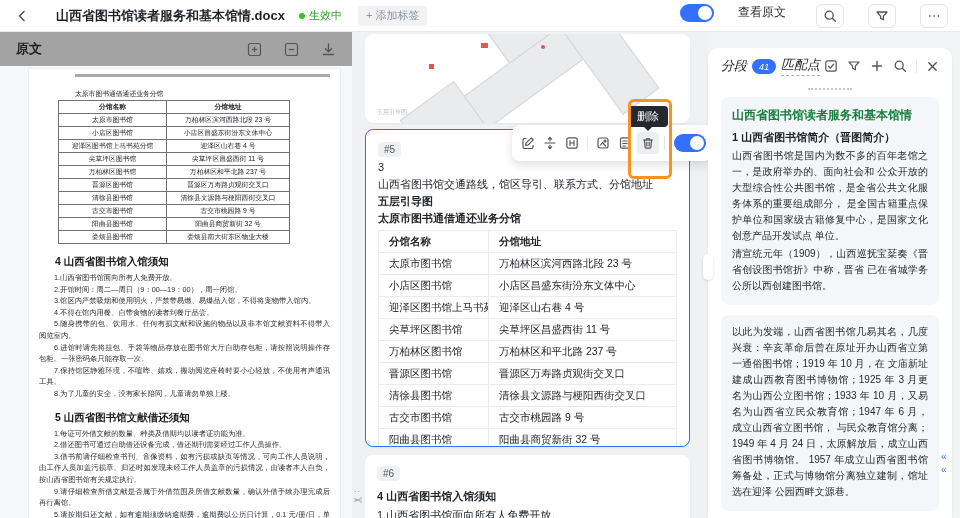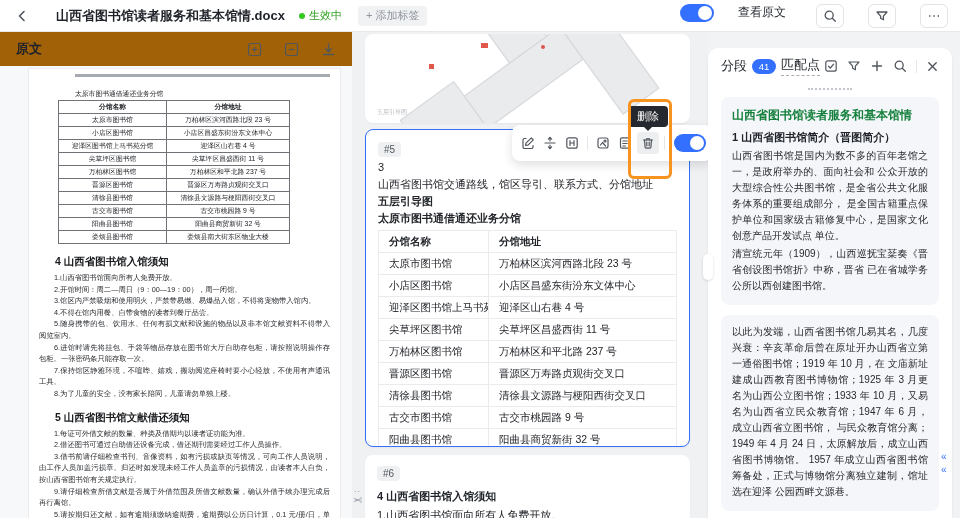--- a/index.html
+++ b/index.html
@@ -21,21 +21,21 @@
   .toggle{width:34px;height:18px;border-radius:9px;background:#3370ff;position:relative;cursor:pointer;border:none;padding:0;}
   .toggle::after{content:"";position:absolute;top:2px;right:2px;width:14px;height:14px;border-radius:50%;background:#fff;}
   .tb-toggle-label{font-size:12px;color:#1f2329;margin-right:6px;}
   .tb-btn{width:28px;height:24px;border:1px solid #e0e2e5;border-radius:6px;background:#fff;display:flex;
     align-items:center;justify-content:center;color:#51565d;cursor:pointer;font-size:13px;padding:0;}
 
   
   .main{position:absolute;top:32px;left:0;right:0;bottom:0;}
 
   
-  .left-panel{position:absolute;left:0;top:0;bottom:0;width:352px;background:#a16207;border-right:1px solid #e8e9eb;}
+  .left-panel{position:absolute;left:0;top:0;bottom:0;width:352px;background:#a3a3a3;border-right:1px solid #e8e9eb;}
   .lp-header{height:34px;display:flex;align-items:center;padding:0 16px;}
   .lp-title{font-size:13px;font-weight:700;color:#1f2329;}
   .lp-tools{margin-left:auto;display:flex;align-items:center;gap:22px;}
   .lp-tool{border:none;background:none;padding:0;color:#51565d;cursor:pointer;display:flex;}
   .lp-viewer{position:absolute;top:34px;left:0;right:0;bottom:0;background:#f7f8f9;overflow:hidden;}
   .doc-page{position:relative;width:313px;margin:2px 0 0 28px;min-height:452px;background:#fff;
     border:1px solid #ececef;box-sizing:border-box;padding:2px 10px 20px;}
   .doc-bar{height:3px;background:#a7abb1;margin:3px 0 0 36px;width:255px;}
   .doc-caption{font-size:6.8px;color:#1d1f23;margin:12px 0 1px 36px;}
   .doc-table{border-collapse:collapse;margin-left:19px;width:232px;table-layout:fixed;}
@@ -80,21 +80,21 @@
     border-radius:6px;z-index:40;pointer-events:none;}
   .seg-toggle{width:32px;height:18px;margin-left:4px;}
   .split-marker{position:absolute;left:1px;top:456px;border:none;background:none;color:#8f959e;font-size:11px;
     cursor:pointer;display:flex;flex-direction:column;align-items:center;line-height:8px;padding:0;}
   .split-marker .dots{font-size:8px;letter-spacing:1px;}
   .split-marker .sc{transform:scaleX(-1);font-size:11px;}
 
   
   .right-panel{position:absolute;left:708px;top:16px;width:244px;height:478px;background:#fff;border-radius:10px;
     box-shadow:0 1px 3px rgba(31,35,41,.06);overflow:hidden;box-sizing:border-box;}
-  .rp-header{height:36px;display:flex;align-items:center;padding:0 13px;}
+  .rp-header{height:36px;display:flex;align-items:center;padding:0 13px;font-style:italic;}
   .rp-tab{font-size:13px;color:#1f2329;font-weight:500;cursor:pointer;}
   .rp-badge{display:inline-flex;align-items:center;justify-content:center;min-width:16px;height:15px;
     border-radius:8px;background:#3370ff;color:#fff;font-size:9.5px;padding:0 4px;margin:0 5px 0 5px;}
   .rp-tab.match{border-bottom:1px dashed #a8adb5;font-weight:400;padding-bottom:1px;}
   .rp-icons{margin-left:auto;display:flex;align-items:center;gap:9px;}
   .rp-icon-btn{border:none;background:none;padding:0;color:#51565d;cursor:pointer;display:flex;}
   .rp-divider{width:1px;height:13px;background:#e5e6e8;}
   .rp-content{padding:2px 13px 0;}
   .rp-dots{width:44px;border-top:2px dotted #c2c7ce;margin:2px auto 7px;}
   .match-card{background:#f4f6f9;border-radius:8px;padding:9px 11px;margin-bottom:10px;cursor:pointer;}

